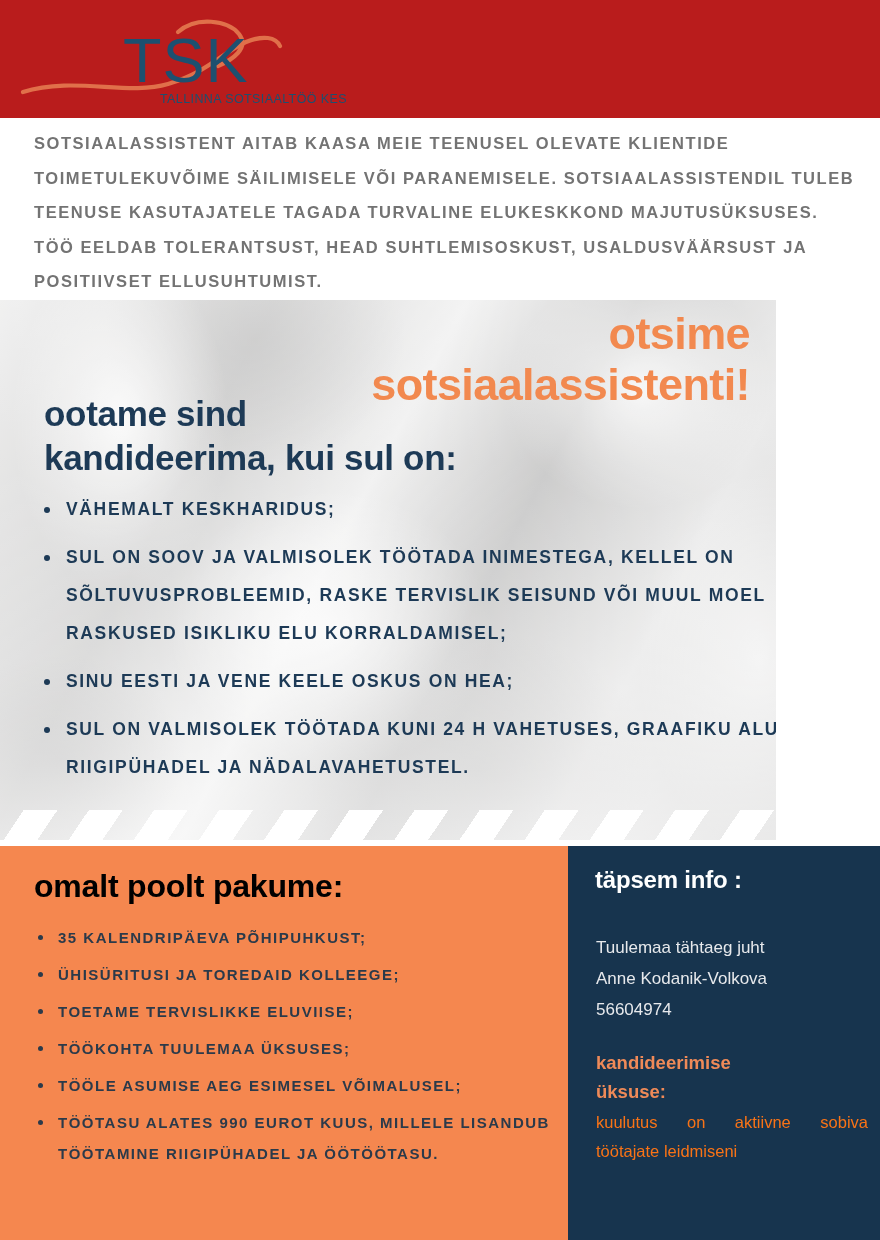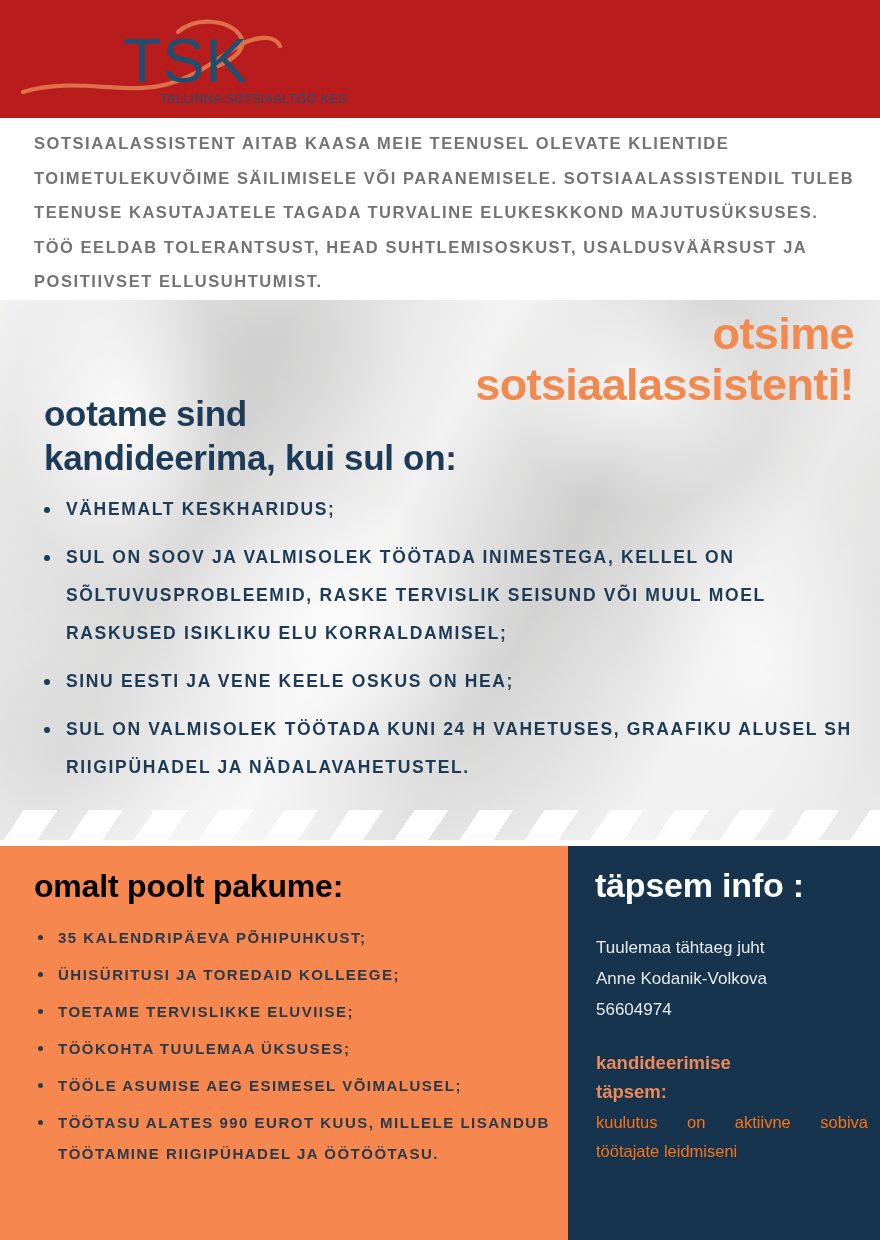--- a/index.html
+++ b/index.html
@@ -48,21 +48,21 @@
     letter-spacing: 1.55px;
     line-height: 34.5px;
     text-transform: uppercase;
   }
 
   
   .hero {
     position: absolute;
     left: 0;
     top: 300px;
-    width: 880px;
+    width: 776px;
     height: 540px;
     overflow: hidden;
     background: #d9d9d7;
   }
   .hero-photo {
     position: absolute;
     inset: 0;
     background-color: #d6d5d2;
     background-image:
       radial-gradient(ellipse 150px 240px at 120px 120px, rgba(255,255,255,0.85), rgba(255,255,255,0) 72%),
@@ -215,21 +215,21 @@
     height: 5px;
     border-radius: 50%;
     background: #2b3a4a;
   }
 
   .info-title {
     position: absolute;
     left: 27px;
     top: 20px;
     color: #ffffff;
-    font-size: 34px;
+    font-size: 24px;
     font-weight: 800;
     letter-spacing: -0.2px;
   }
   .info-contact {
     position: absolute;
     left: 28px;
     top: 86px;
     width: 265px;
     color: #e7e9ec;
     font-size: 17px;
@@ -327,21 +327,21 @@
       <div class="info-title">täpsem info :</div>
 
       <div class="info-contact">
         <div>Tuulemaa tähtaeg juht</div>
         <div>Anne Kodanik-Volkova</div>
         <div>56604974</div>
       </div>
 
       <div class="deadline-label">
         <div>kandideerimise</div>
-        <div>täpsem:</div>
+        <div>üksuse:</div>
       </div>
 
       <div class="deadline-value">
         <span class="jl">kuulutus on aktiivne sobiva</span>
         <span>töötajate leidmiseni</span>
       </div>
     </div>
 
   </div>
 </div>

